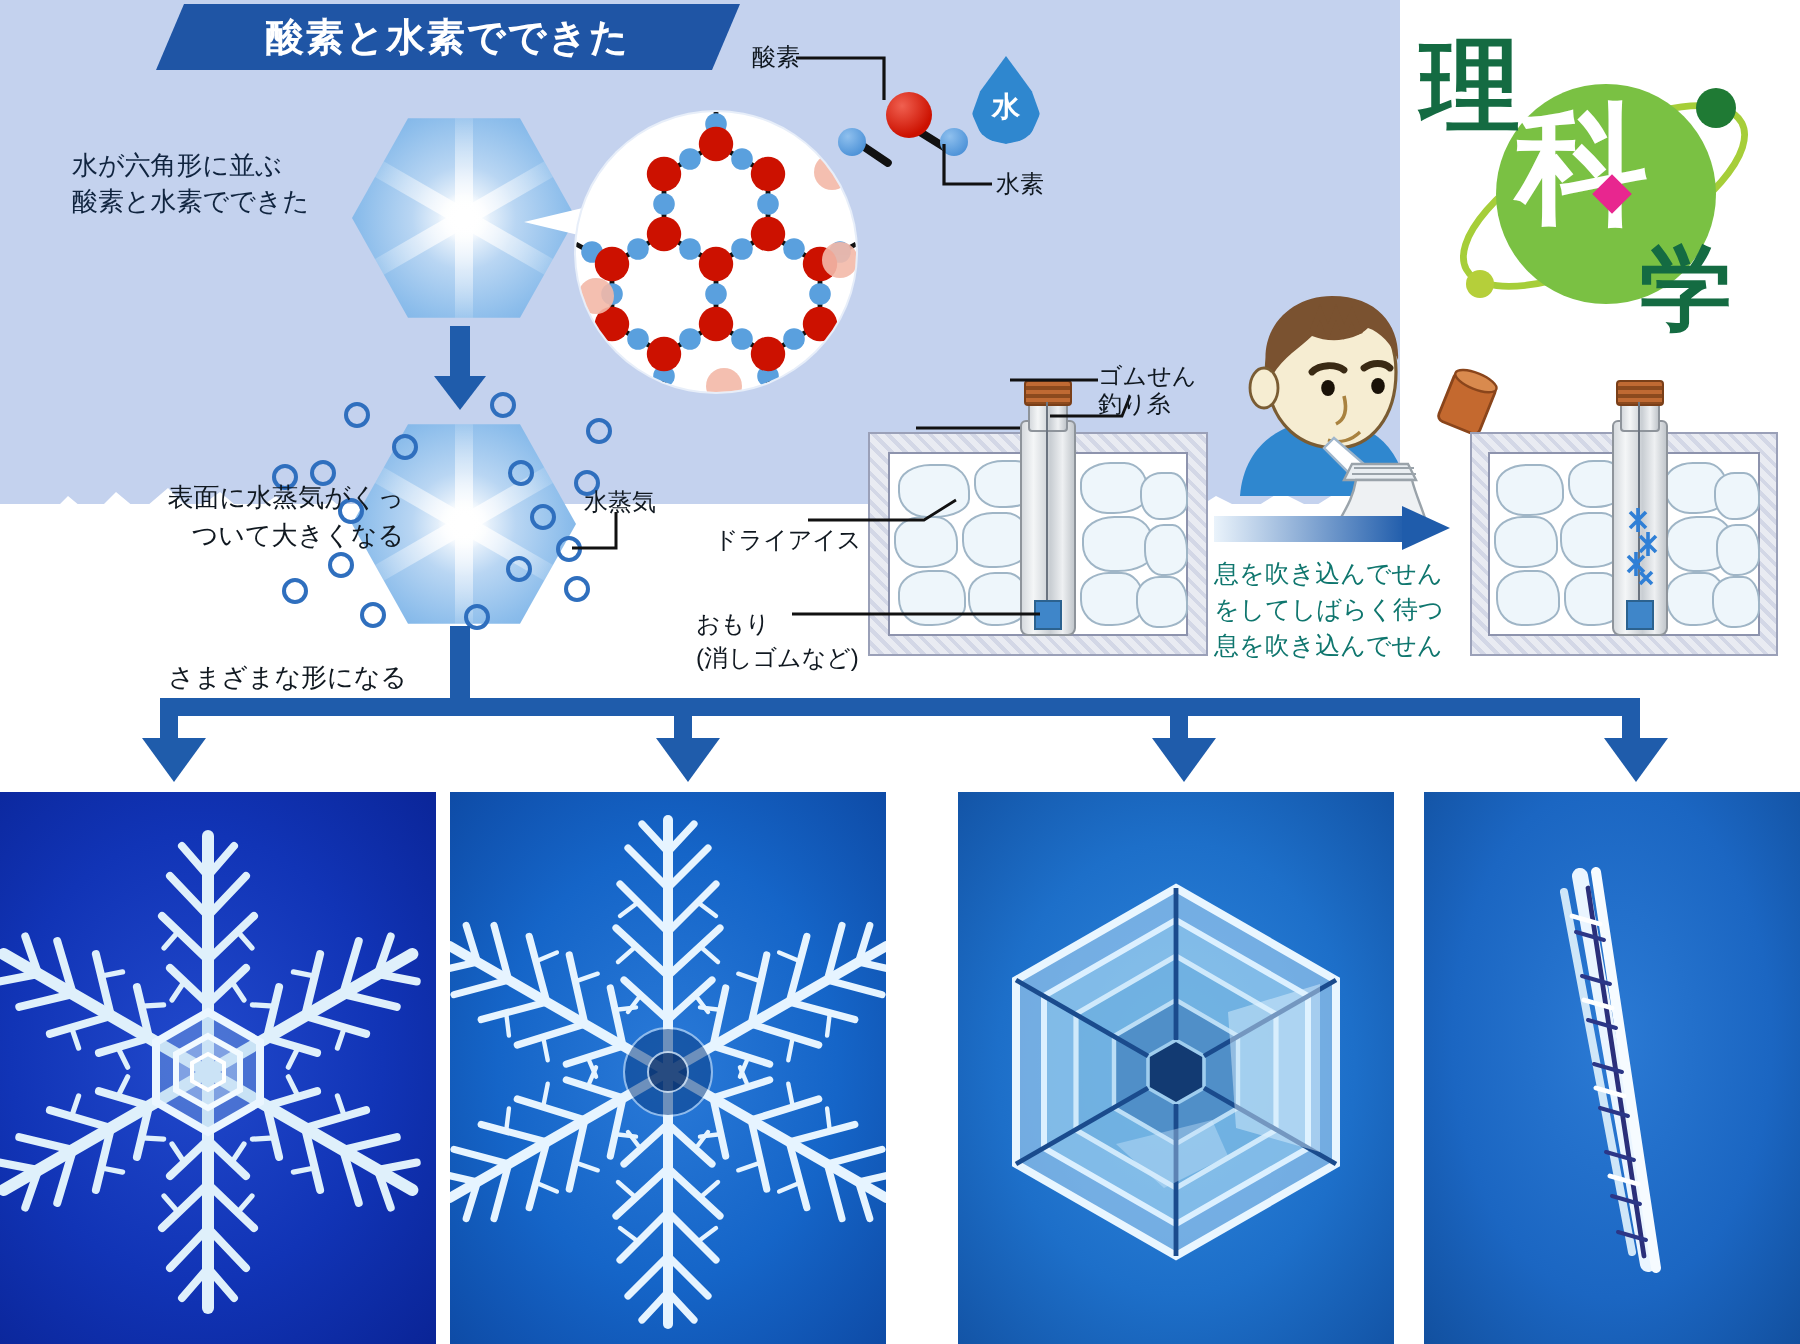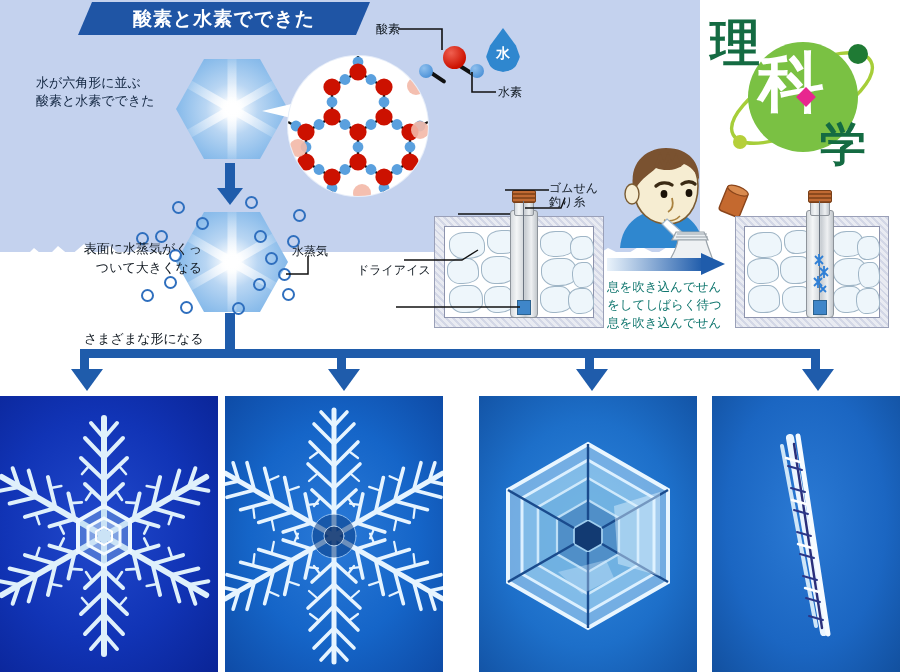--- a/index.html
+++ b/index.html
@@ -281,20 +281,24 @@
       <path d="M0,12 L36,12 L40,2" stroke="#111" stroke-width="1.4" fill="none"></path>
     </svg>
   <div class="lbl" style="left:549px;top:194px;">釣り糸</div>
   <svg style="position:absolute;left:458px;top:211px;" width="54" height="6">
       <path d="M0,3 L52,3" stroke="#111" stroke-width="1.4" fill="none"></path>
     </svg>
   <svg style="position:absolute;left:404px;top:248px;" width="76" height="14">
       <path d="M0,12 L58,12 L74,2" stroke="#111" stroke-width="1.4" fill="none"></path>
     </svg>
   <div class="lbl" style="left:357px;top:262px;">ドライアイス</div>
+  <div style="position:absolute;left:348px;top:304px;width:90px;font-size:12px;color:#101820;line-height:1.4;">
+    <div>おもり</div>
+    <div>(消しゴムなど)</div>
+  </div>
   <svg style="position:absolute;left:396px;top:302px;" width="126" height="10">
       <path d="M0,5 L124,5" stroke="#111" stroke-width="1.4" fill="none"></path>
     </svg>
 
   <svg class="boy-svg" width="132" height="128" viewBox="0 0 132 128">
     <path d="M16,112 C18,86 38,74 58,74 C78,74 96,84 100,112 Z" fill="#2f87cf"></path>
     <path d="M30,58 C26,40 36,20 58,17 C82,14 94,30 94,50 C94,72 82,88 64,88 C46,88 33,76 30,58 Z" fill="#f6edd2" stroke="#7a5c33" stroke-width="1.6"></path>
     <path d="M30,52 C24,30 40,12 62,12 C86,12 96,28 95,44 C92,36 86,30 80,28 C74,34 62,36 52,32 C46,38 38,42 32,52 Z" fill="#7a5230"></path>
     <path d="M52,30 L56,20 L60,30 L64,20 L68,30 L72,21 L76,31" fill="none" stroke="#7a5230" stroke-width="3"></path>
     <ellipse cx="28" cy="58" rx="7" ry="10" fill="#f6edd2" stroke="#7a5c33" stroke-width="1.4"></ellipse>

